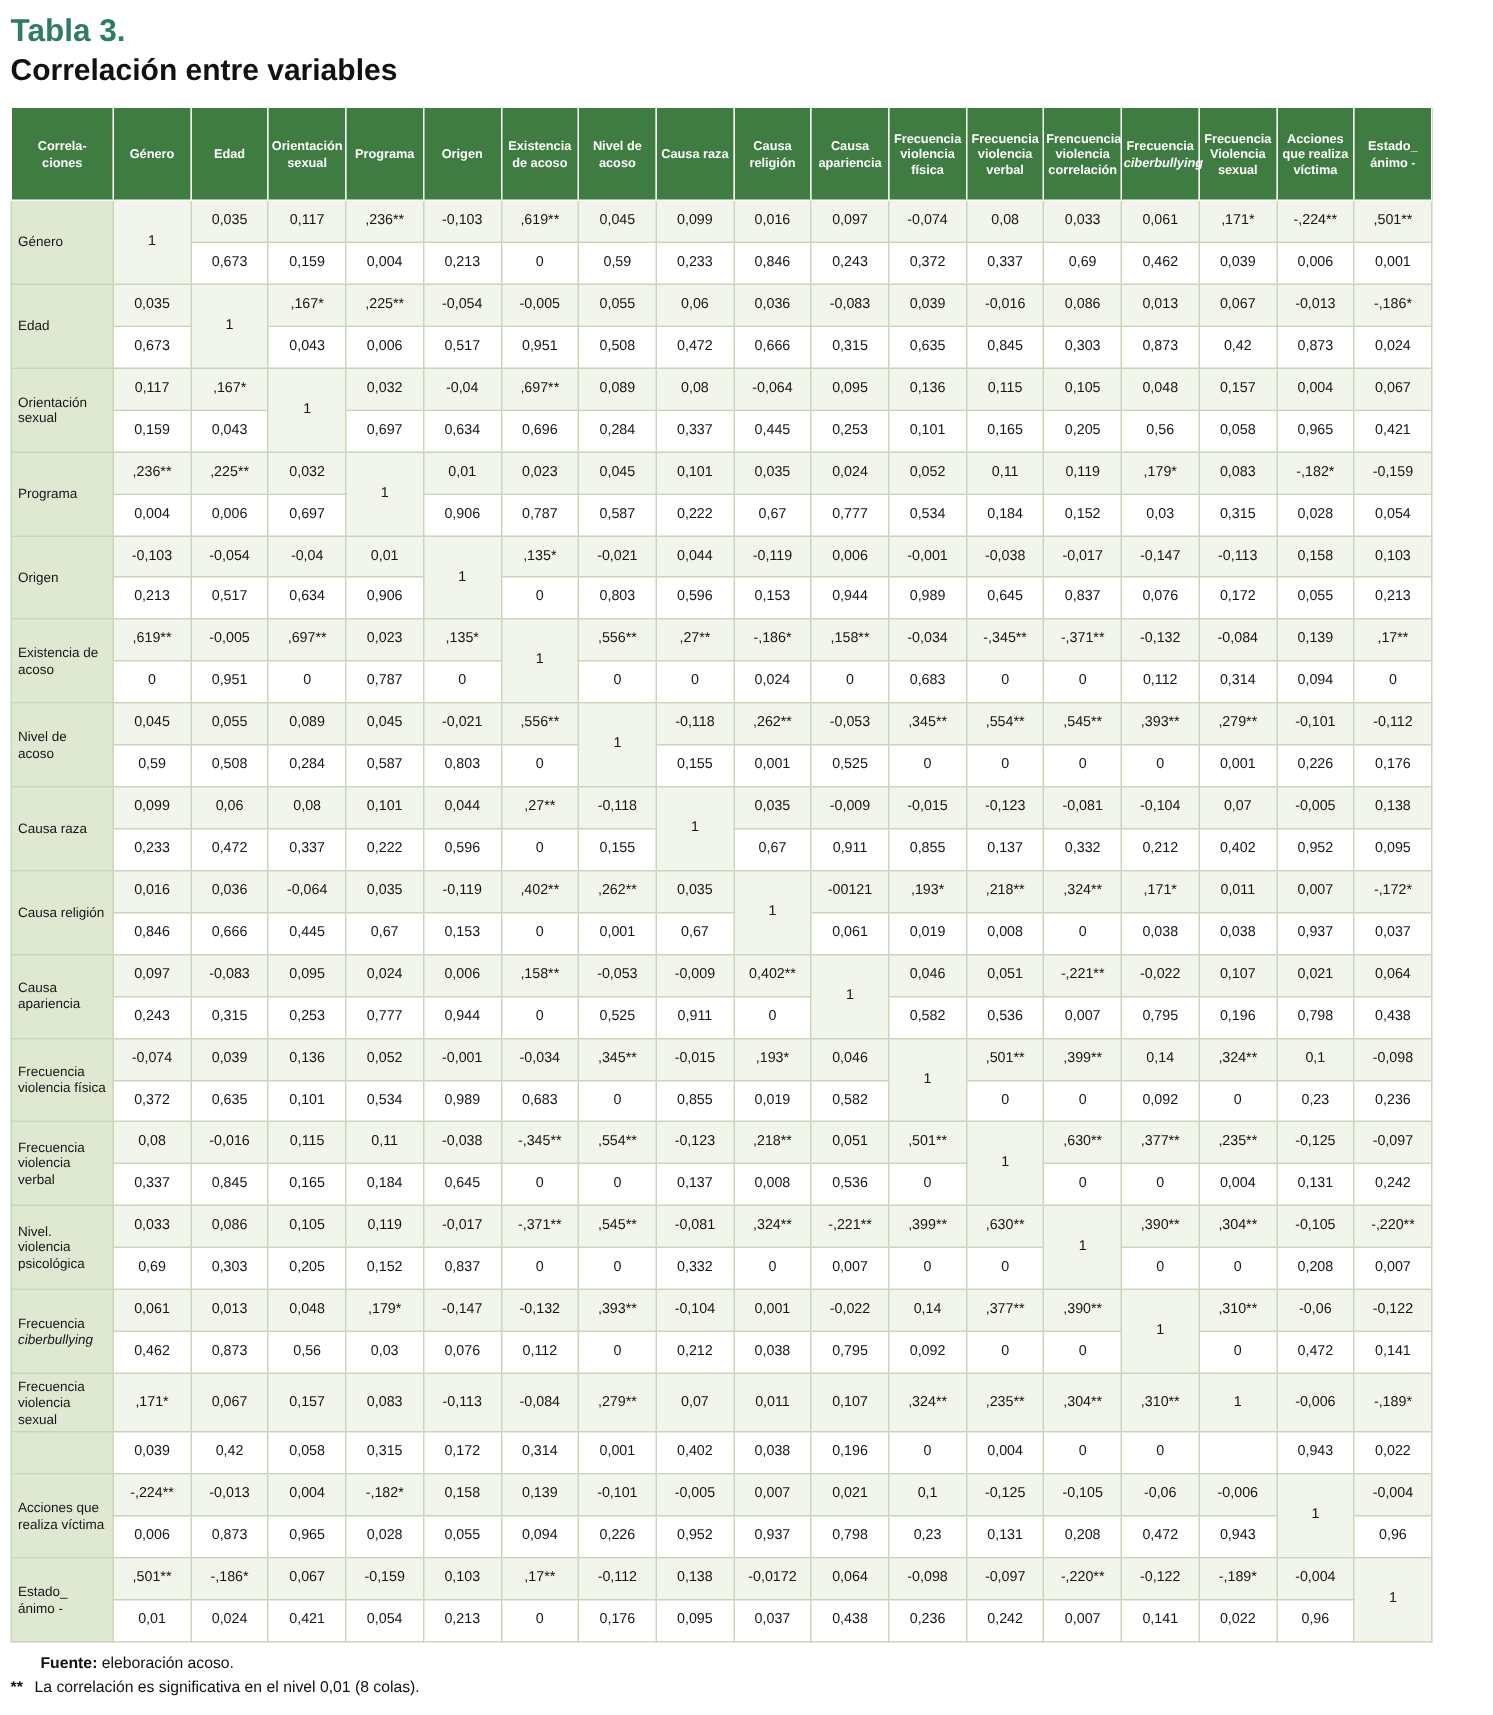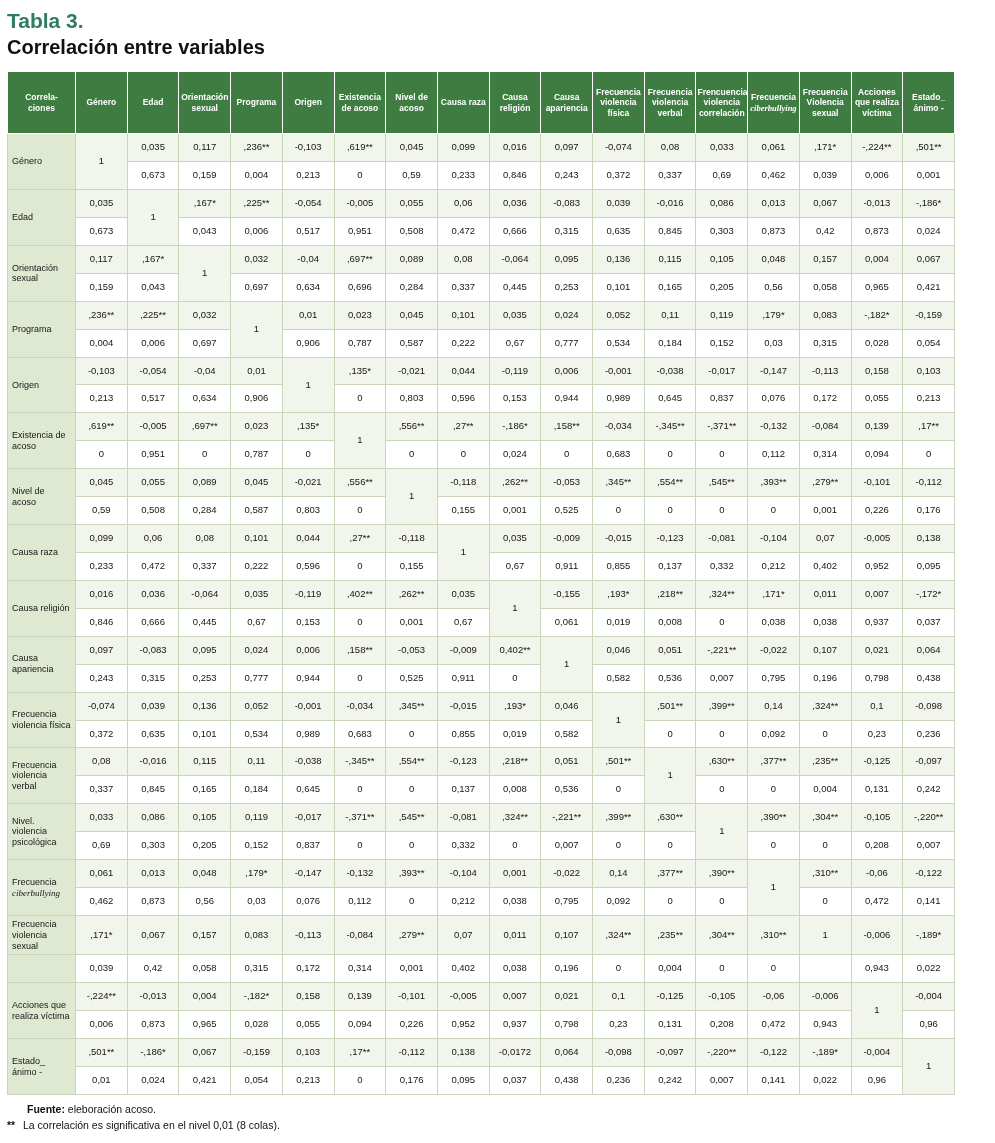--- a/index.html
+++ b/index.html
@@ -22,21 +22,21 @@
      vertical-align:middle;white-space:pre-line;line-height:1.25;}
   td{border:1px solid var(--grid);font-size:9.5px;padding:8px 1px;text-align:center;
      vertical-align:middle;line-height:1.15;}
   td.lbl{background:var(--label-green);text-align:left;padding:3px 4px;font-size:9px;
      line-height:1.2;white-space:pre-line;}
   tr.r-corr td:not(.lbl){background:var(--corr-tint);}
   tr.r-sig td{background:#ffffff;}
   tr.r-sig td.lbl{background:var(--label-green);}
   td.diag{background:var(--corr-tint);}
   td.diag-empty{background:var(--diag-tint);}
-  .it{font-style:italic;font-family:Liberation Serif, serif;}
+  .it{font-style:italic;}
   .footer{margin-top:7px;font-size:10.5px;line-height:1.35;color:#111111;}
   .footer p{margin:2px 0;}
   .b{font-weight:700;padding-left:20px;}
   .marker{display:inline-block;width:16px;font-weight:700;}
 </style>
 </head>
 <body>
 
 <div class="page">
 
@@ -383,21 +383,21 @@
           <td class="lbl" rowspan="2">Causa religión</td>
           <td>0,016</td>
           <td>0,036</td>
           <td>-0,064</td>
           <td>0,035</td>
           <td>-0,119</td>
           <td>,402**</td>
           <td>,262**</td>
           <td>0,035</td>
           <td class="diag" rowspan="2">1</td>
-          <td>-0,155</td>
+          <td>-00121</td>
           <td>,193*</td>
           <td>,218**</td>
           <td>,324**</td>
           <td>,171*</td>
           <td>0,011</td>
           <td>0,007</td>
           <td>-,172*</td>
         </tr>
         <tr class="r-sig">
           <td>0,846</td>

